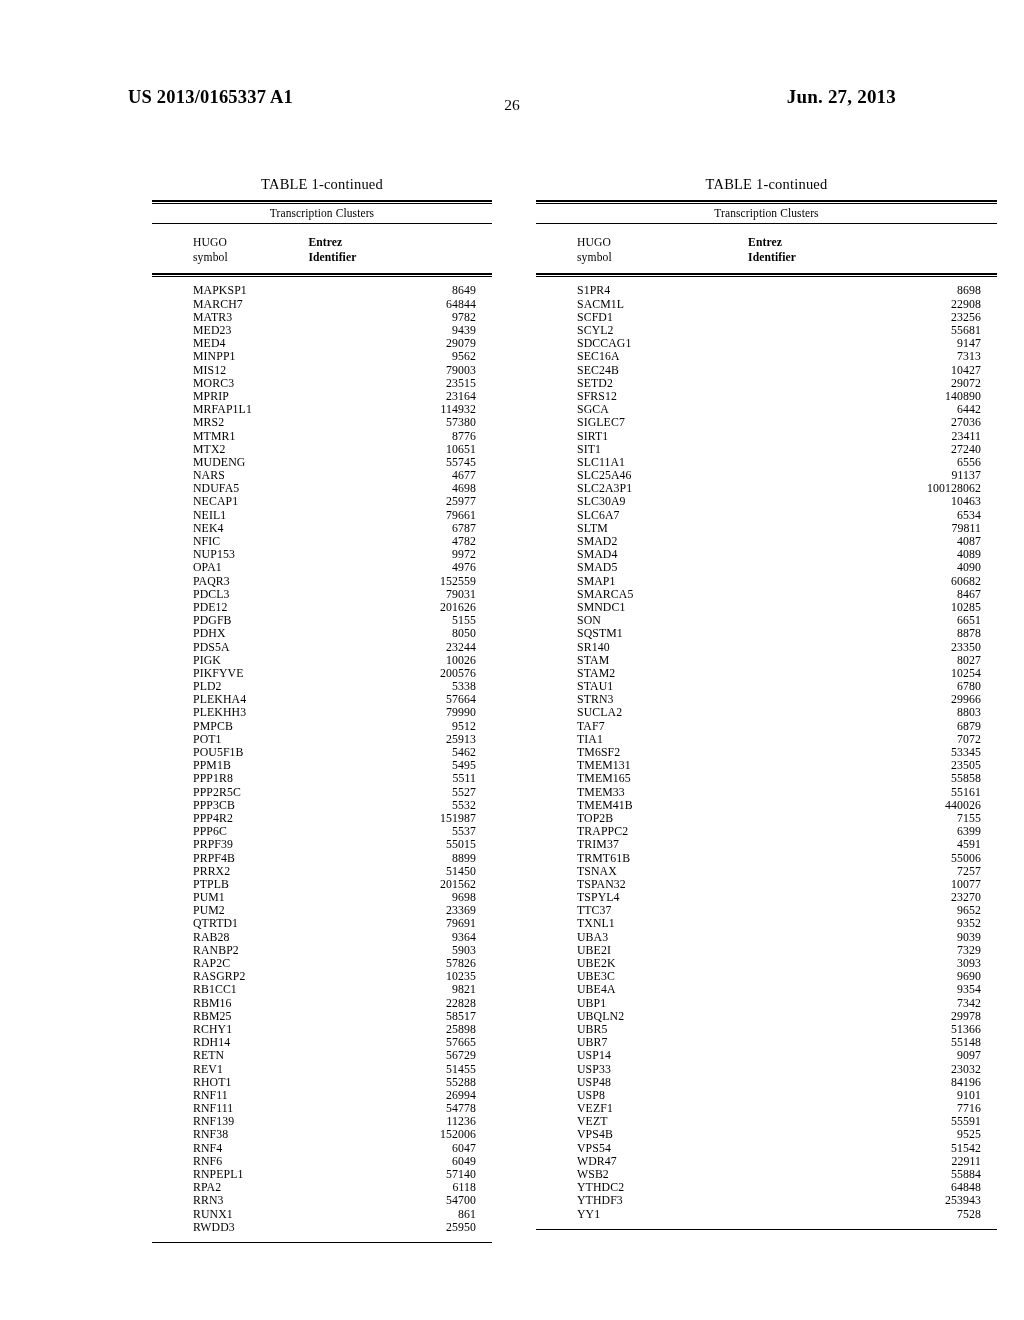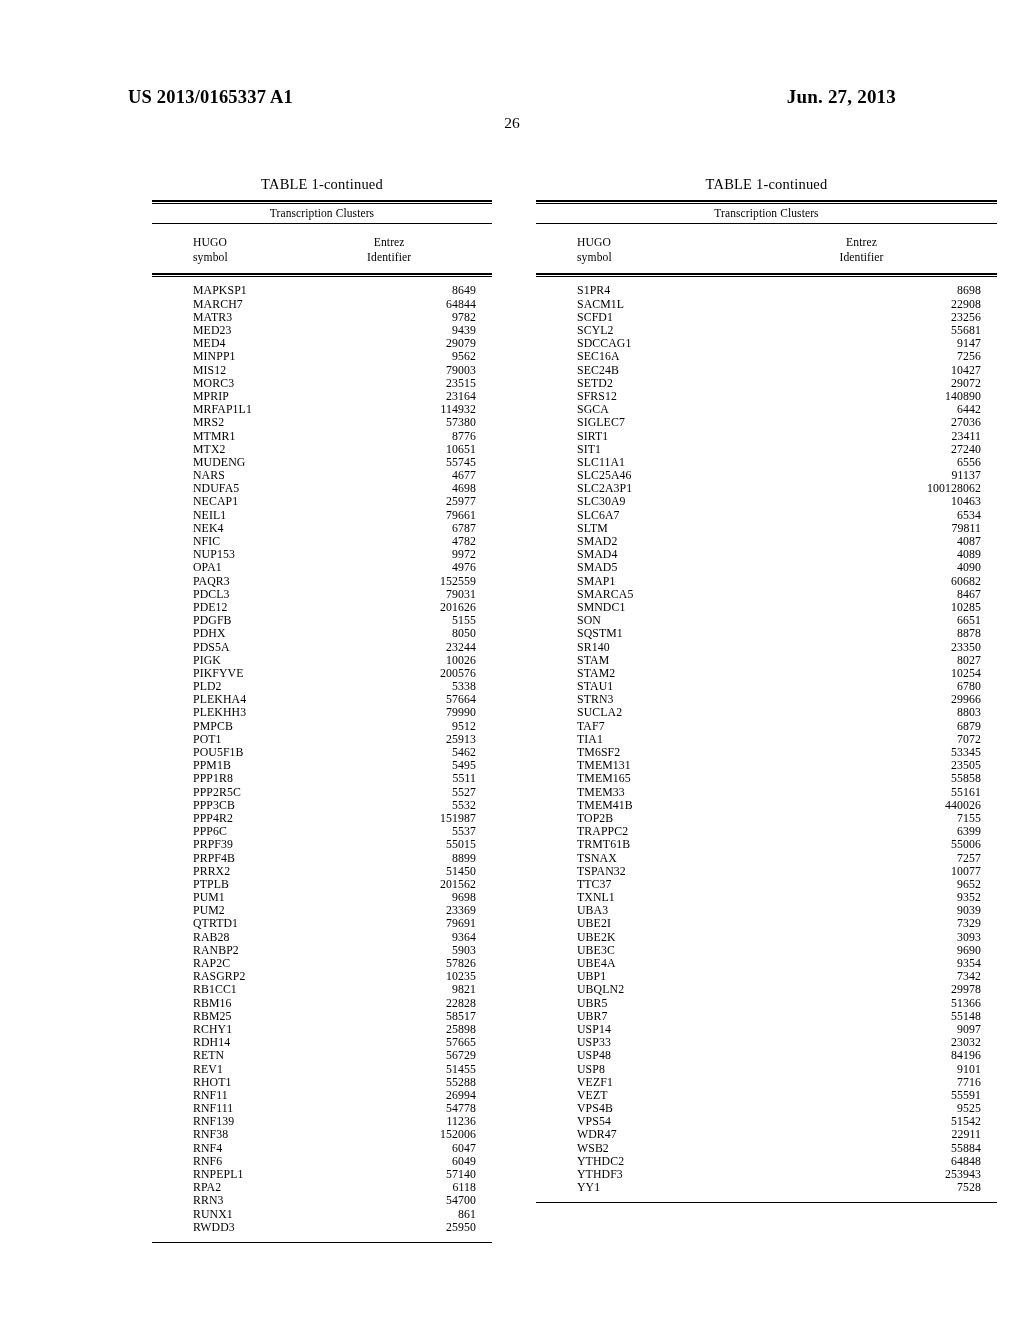--- a/index.html
+++ b/index.html
@@ -42,21 +42,21 @@
   }
   .pub-date {
     font-size: 19px;
     font-weight: bold;
     letter-spacing: 0.2px;
     white-space: nowrap;
   }
 
   .page-number {
     position: absolute;
-    top: 114px;
+    top: 96px;
     left: 0;
     width: 1024px;
     text-align: center;
     font-size: 15.5px;
   }
 
   
   .columns {
     position: absolute;
     top: 176px;
@@ -116,23 +116,23 @@
     line-height: 1.28;
     letter-spacing: 0.1px;
   }
   .ch-symbol {
     width: 46%;
     padding-left: 41px;
     box-sizing: border-box;
   }
   .ch-ident {
     width: 54%;
-    text-align: center;
     box-sizing: border-box;
     padding-right: 22px;
+    font-weight: bold;
   }
   .ch-line { display: block; white-space: nowrap; }
 
   .rows {
     padding-top: 7px;
     padding-bottom: 8px;
   }
   .row {
     display: flex;
     font-size: 11.8px;
@@ -511,21 +511,21 @@
             <div class="row">
               <span class="cell-symbol">SCYL2</span>
               <span class="cell-id">55681</span>
             </div>
             <div class="row">
               <span class="cell-symbol">SDCCAG1</span>
               <span class="cell-id">9147</span>
             </div>
             <div class="row">
               <span class="cell-symbol">SEC16A</span>
-              <span class="cell-id">7256</span>
+              <span class="cell-id">7313</span>
             </div>
             <div class="row">
               <span class="cell-symbol">SEC24B</span>
               <span class="cell-id">10427</span>
             </div>
             <div class="row">
               <span class="cell-symbol">SETD2</span>
               <span class="cell-id">29072</span>
             </div>
             <div class="row">
@@ -658,30 +658,38 @@
             </div>
             <div class="row">
               <span class="cell-symbol">TOP2B</span>
               <span class="cell-id">7155</span>
             </div>
             <div class="row">
               <span class="cell-symbol">TRAPPC2</span>
               <span class="cell-id">6399</span>
             </div>
             <div class="row">
+              <span class="cell-symbol">TRIM37</span>
+              <span class="cell-id">4591</span>
+            </div>
+            <div class="row">
               <span class="cell-symbol">TRMT61B</span>
               <span class="cell-id">55006</span>
             </div>
             <div class="row">
               <span class="cell-symbol">TSNAX</span>
               <span class="cell-id">7257</span>
             </div>
             <div class="row">
               <span class="cell-symbol">TSPAN32</span>
               <span class="cell-id">10077</span>
+            </div>
+            <div class="row">
+              <span class="cell-symbol">TSPYL4</span>
+              <span class="cell-id">23270</span>
             </div>
             <div class="row">
               <span class="cell-symbol">TTC37</span>
               <span class="cell-id">9652</span>
             </div>
             <div class="row">
               <span class="cell-symbol">TXNL1</span>
               <span class="cell-id">9352</span>
             </div>
             <div class="row">

